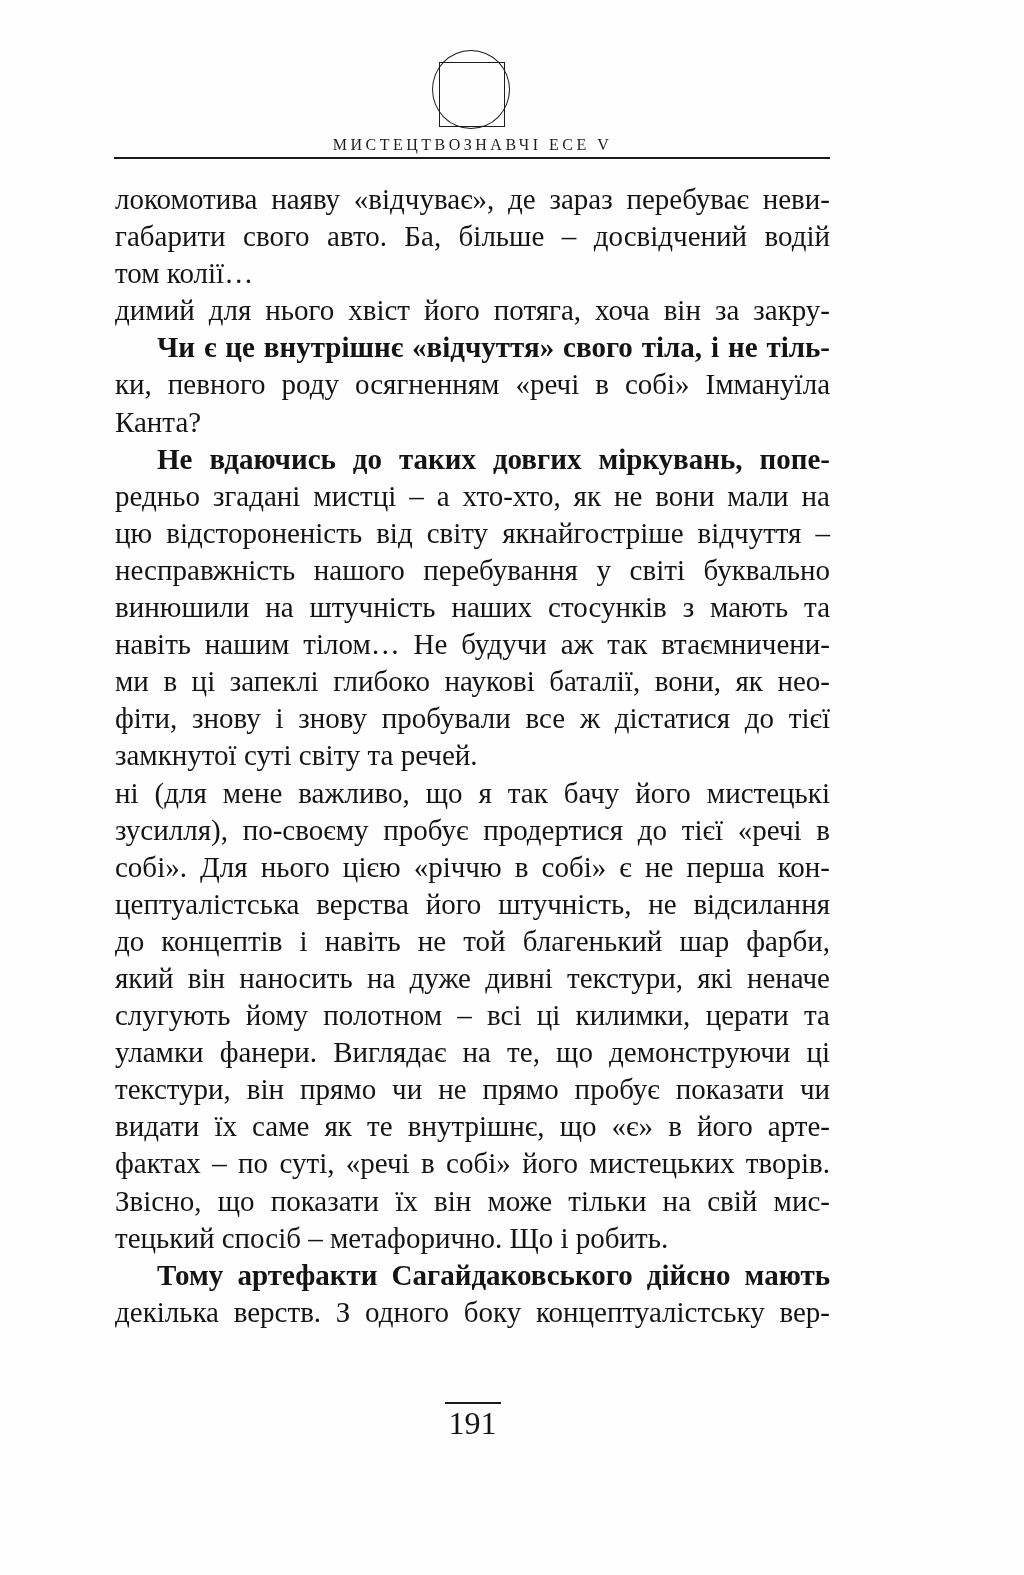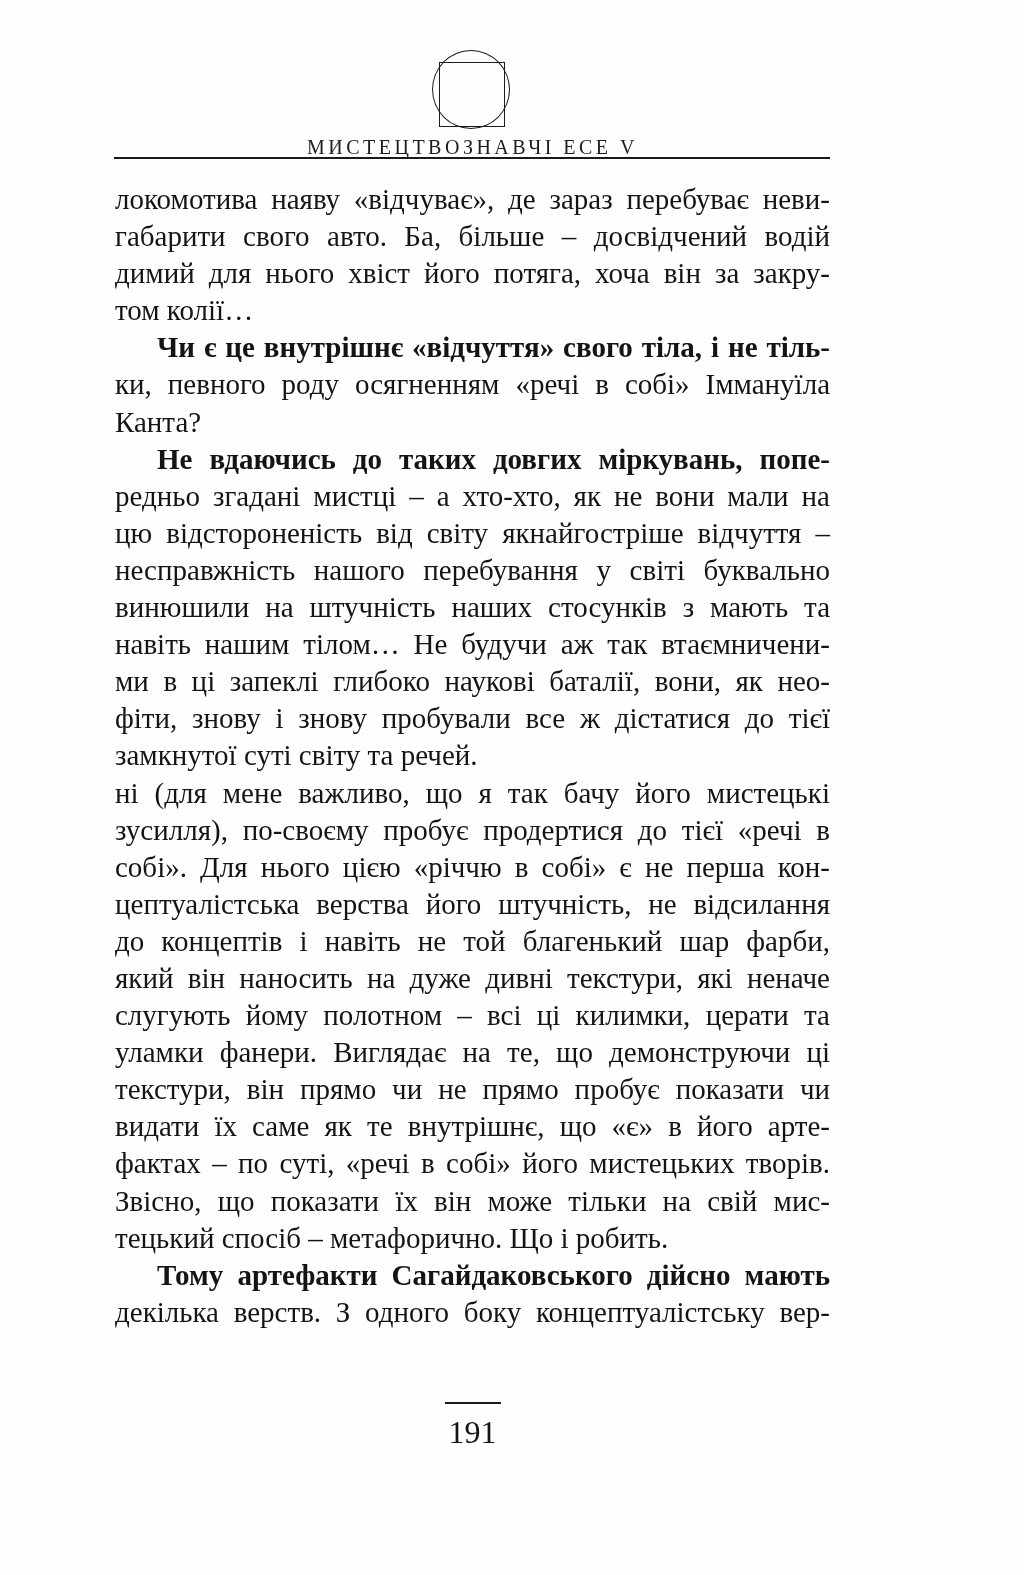--- a/index.html
+++ b/index.html
@@ -41,21 +41,21 @@
     height: 63px;
     border: 1.5px solid #1c1c1c;
     background: transparent;
   }
   .running-head {
     position: absolute;
     left: 115px;
     top: 136px;
     width: 715px;
     text-align: center;
-    font-size: 20px;
+    font-size: 16px;
     letter-spacing: 3.5px;
     white-space: nowrap;
     color: #1d1d1d;
   }
   .head-rule {
     position: absolute;
     left: 114px;
     top: 157px;
     width: 716px;
     height: 2px;
@@ -85,21 +85,21 @@
   .footer {
     position: absolute;
     left: 115px;
     top: 1402px;
     width: 715px;
     text-align: center;
   }
   .footer .pagenum {
     display: inline-block;
     border-top: 2px solid #1a1a1a;
-    padding: 10px 4px 0 4px;
+    padding: 1px 4px 0 4px;
     font-size: 32px;
     line-height: 1.15;
     color: #141414;
   }
 </style>
 </head>
 <body>
 
 <div class="page">
 
@@ -108,22 +108,22 @@
     <div class="square"></div>
   </div>
 
   <div class="running-head">МИСТЕЦТВОЗНАВЧІ ЕСЕ V</div>
 
   <div class="head-rule"></div>
 
   <div class="body-text">
       <div class="line just">локомотива наяву «відчуває», де зараз перебуває неви-</div>
       <div class="line just">габарити свого авто. Ба, більше – досвідчений водій</div>
+      <div class="line">том колії…</div>
       <div class="line just">димий для нього хвіст його потяга, хоча він за закру-</div>
-      <div class="line">том колії…</div>
       <div class="line indent just">Чи є це внутрішнє «відчуття» свого тіла, і не тіль-</div>
       <div class="line just">ки, певного роду осягненням «речі в собі» Іммануїла</div>
       <div class="line">Канта?</div>
       <div class="line indent just">Не вдаючись до таких довгих міркувань, попе-</div>
       <div class="line just">редньо згадані мистці – а хто-хто, як не вони мали на</div>
       <div class="line just">цю відстороненість від світу якнайгостріше відчуття –</div>
       <div class="line just">несправжність нашого перебування у світі буквально</div>
       <div class="line just">винюшили на штучність наших стосунків з мають та</div>
       <div class="line just">навіть нашим тілом… Не будучи аж так втаємничени-</div>
       <div class="line just">ми в ці запеклі глибоко наукові баталії, вони, як нео-</div>

